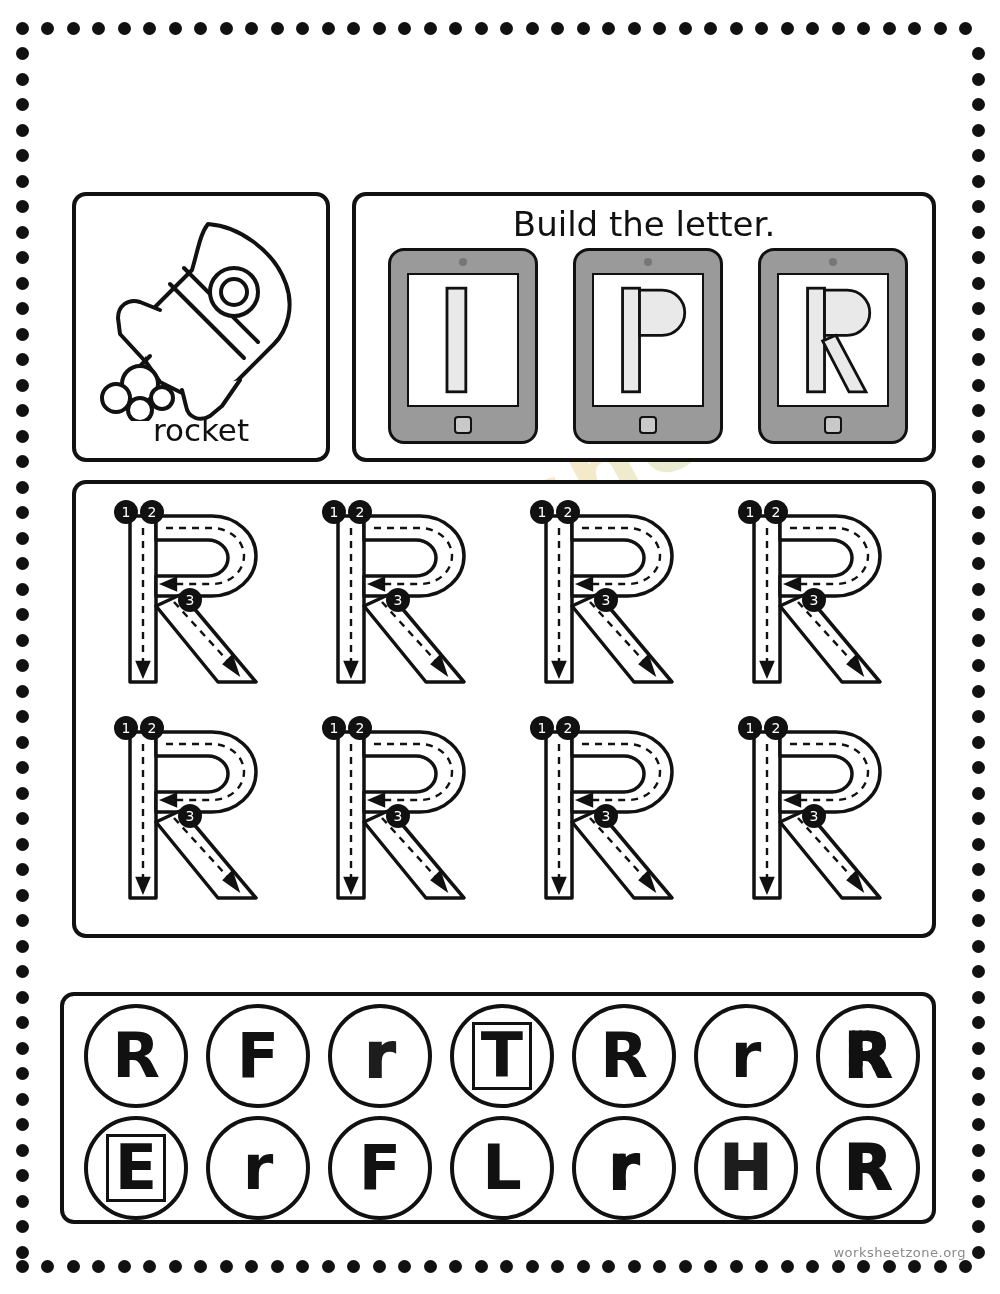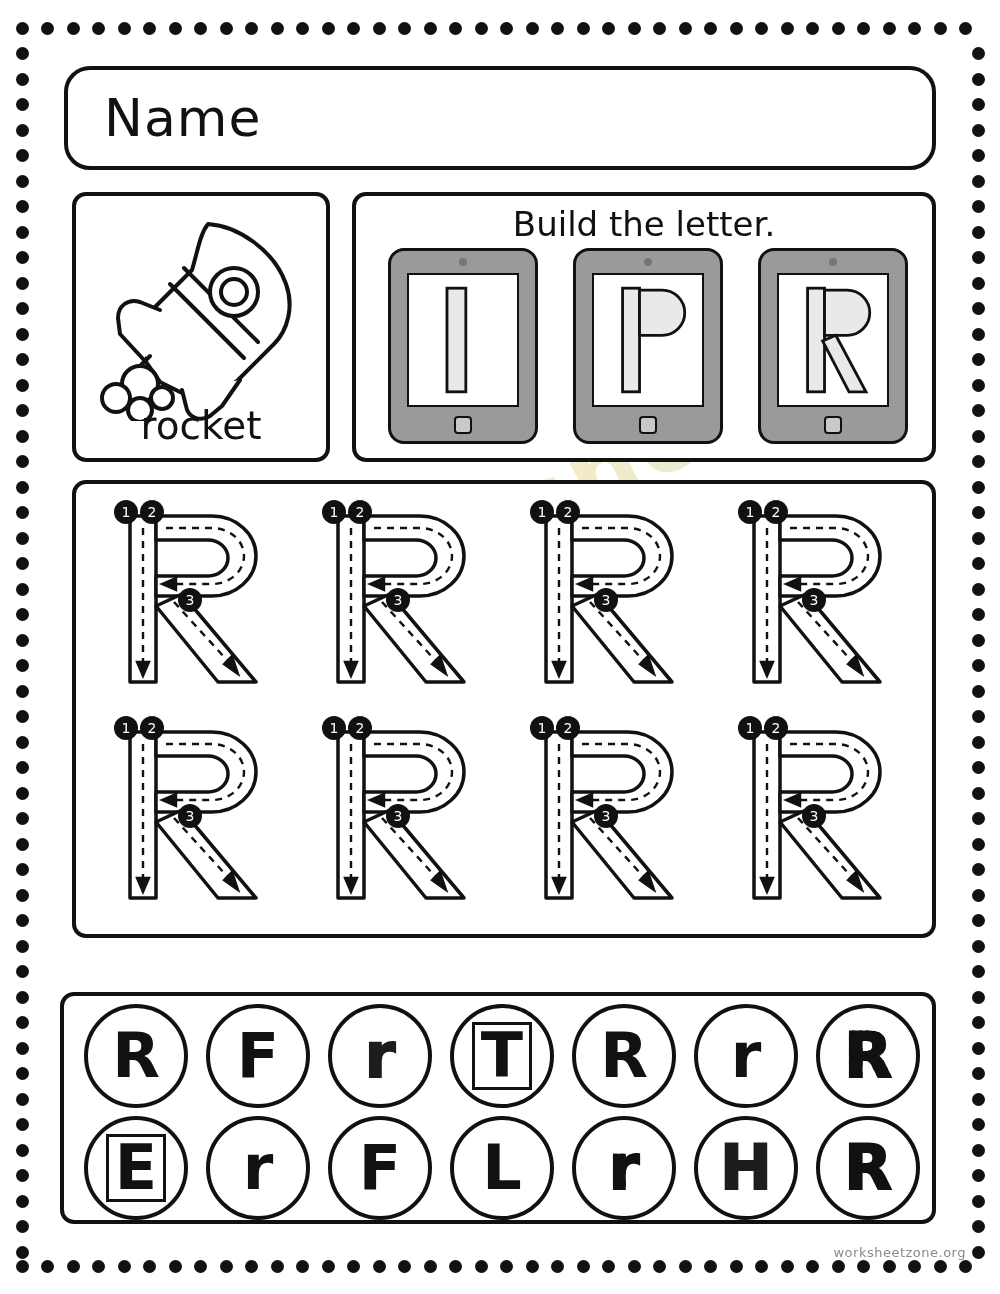--- a/index.html
+++ b/index.html
@@ -73,21 +73,21 @@
     left: 72px;
     top: 192px;
     width: 258px;
     height: 270px;
   }
   #rocket-word {
     position: absolute;
     bottom: 10px;
     width: 100%;
     text-align: center;
-    font-size: 39px;
+    font-size: 31px;
     color: #111;
     font-family: "DejaVu Sans", sans-serif;
   }
   #rocket-art {
     position: absolute;
     left: 12px;
     top: 10px;
     width: 234px;
     height: 215px;
   }
@@ -433,23 +433,20 @@
       <div class="dot" style="left: -6.5px; top: 1166.5px;"></div>
       <div class="dot" style="left: 949.5px; top: 1166.5px;"></div>
       <div class="dot" style="left: -6.5px; top: 1192px;"></div>
       <div class="dot" style="left: 949.5px; top: 1192px;"></div>
       <div class="dot" style="left: -6.5px; top: 1217.5px;"></div>
       <div class="dot" style="left: 949.5px; top: 1217.5px;"></div>
     </div>
 
   <div id="watermark">worksheetzone</div>
 
-  <div class="rbox" id="name-box">
-    <div id="name-label">Name</div>
-  </div>
 
   <div class="rbox" id="picture-box">
     <svg id="rocket-art" viewBox="0 0 234 215">
       <g fill="#fff" stroke="#111" stroke-width="4" stroke-linejoin="round" stroke-linecap="round">
         <path d="M120 18 C150 20 186 44 198 78 C206 100 200 124 186 138 L150 174 C132 190 108 194 92 186 L72 176 L58 156 C48 138 52 116 68 100 L104 64 C110 44 112 28 120 18 Z"></path>
         <path d="M96 62 L170 136"></path>
         <path d="M82 78 L156 152"></path>
         <circle cx="146" cy="86" r="24"></circle>
         <circle cx="146" cy="86" r="13"></circle>
         <path d="M72 104 L52 96 C40 92 30 100 30 112 L32 128 L56 154"></path>

